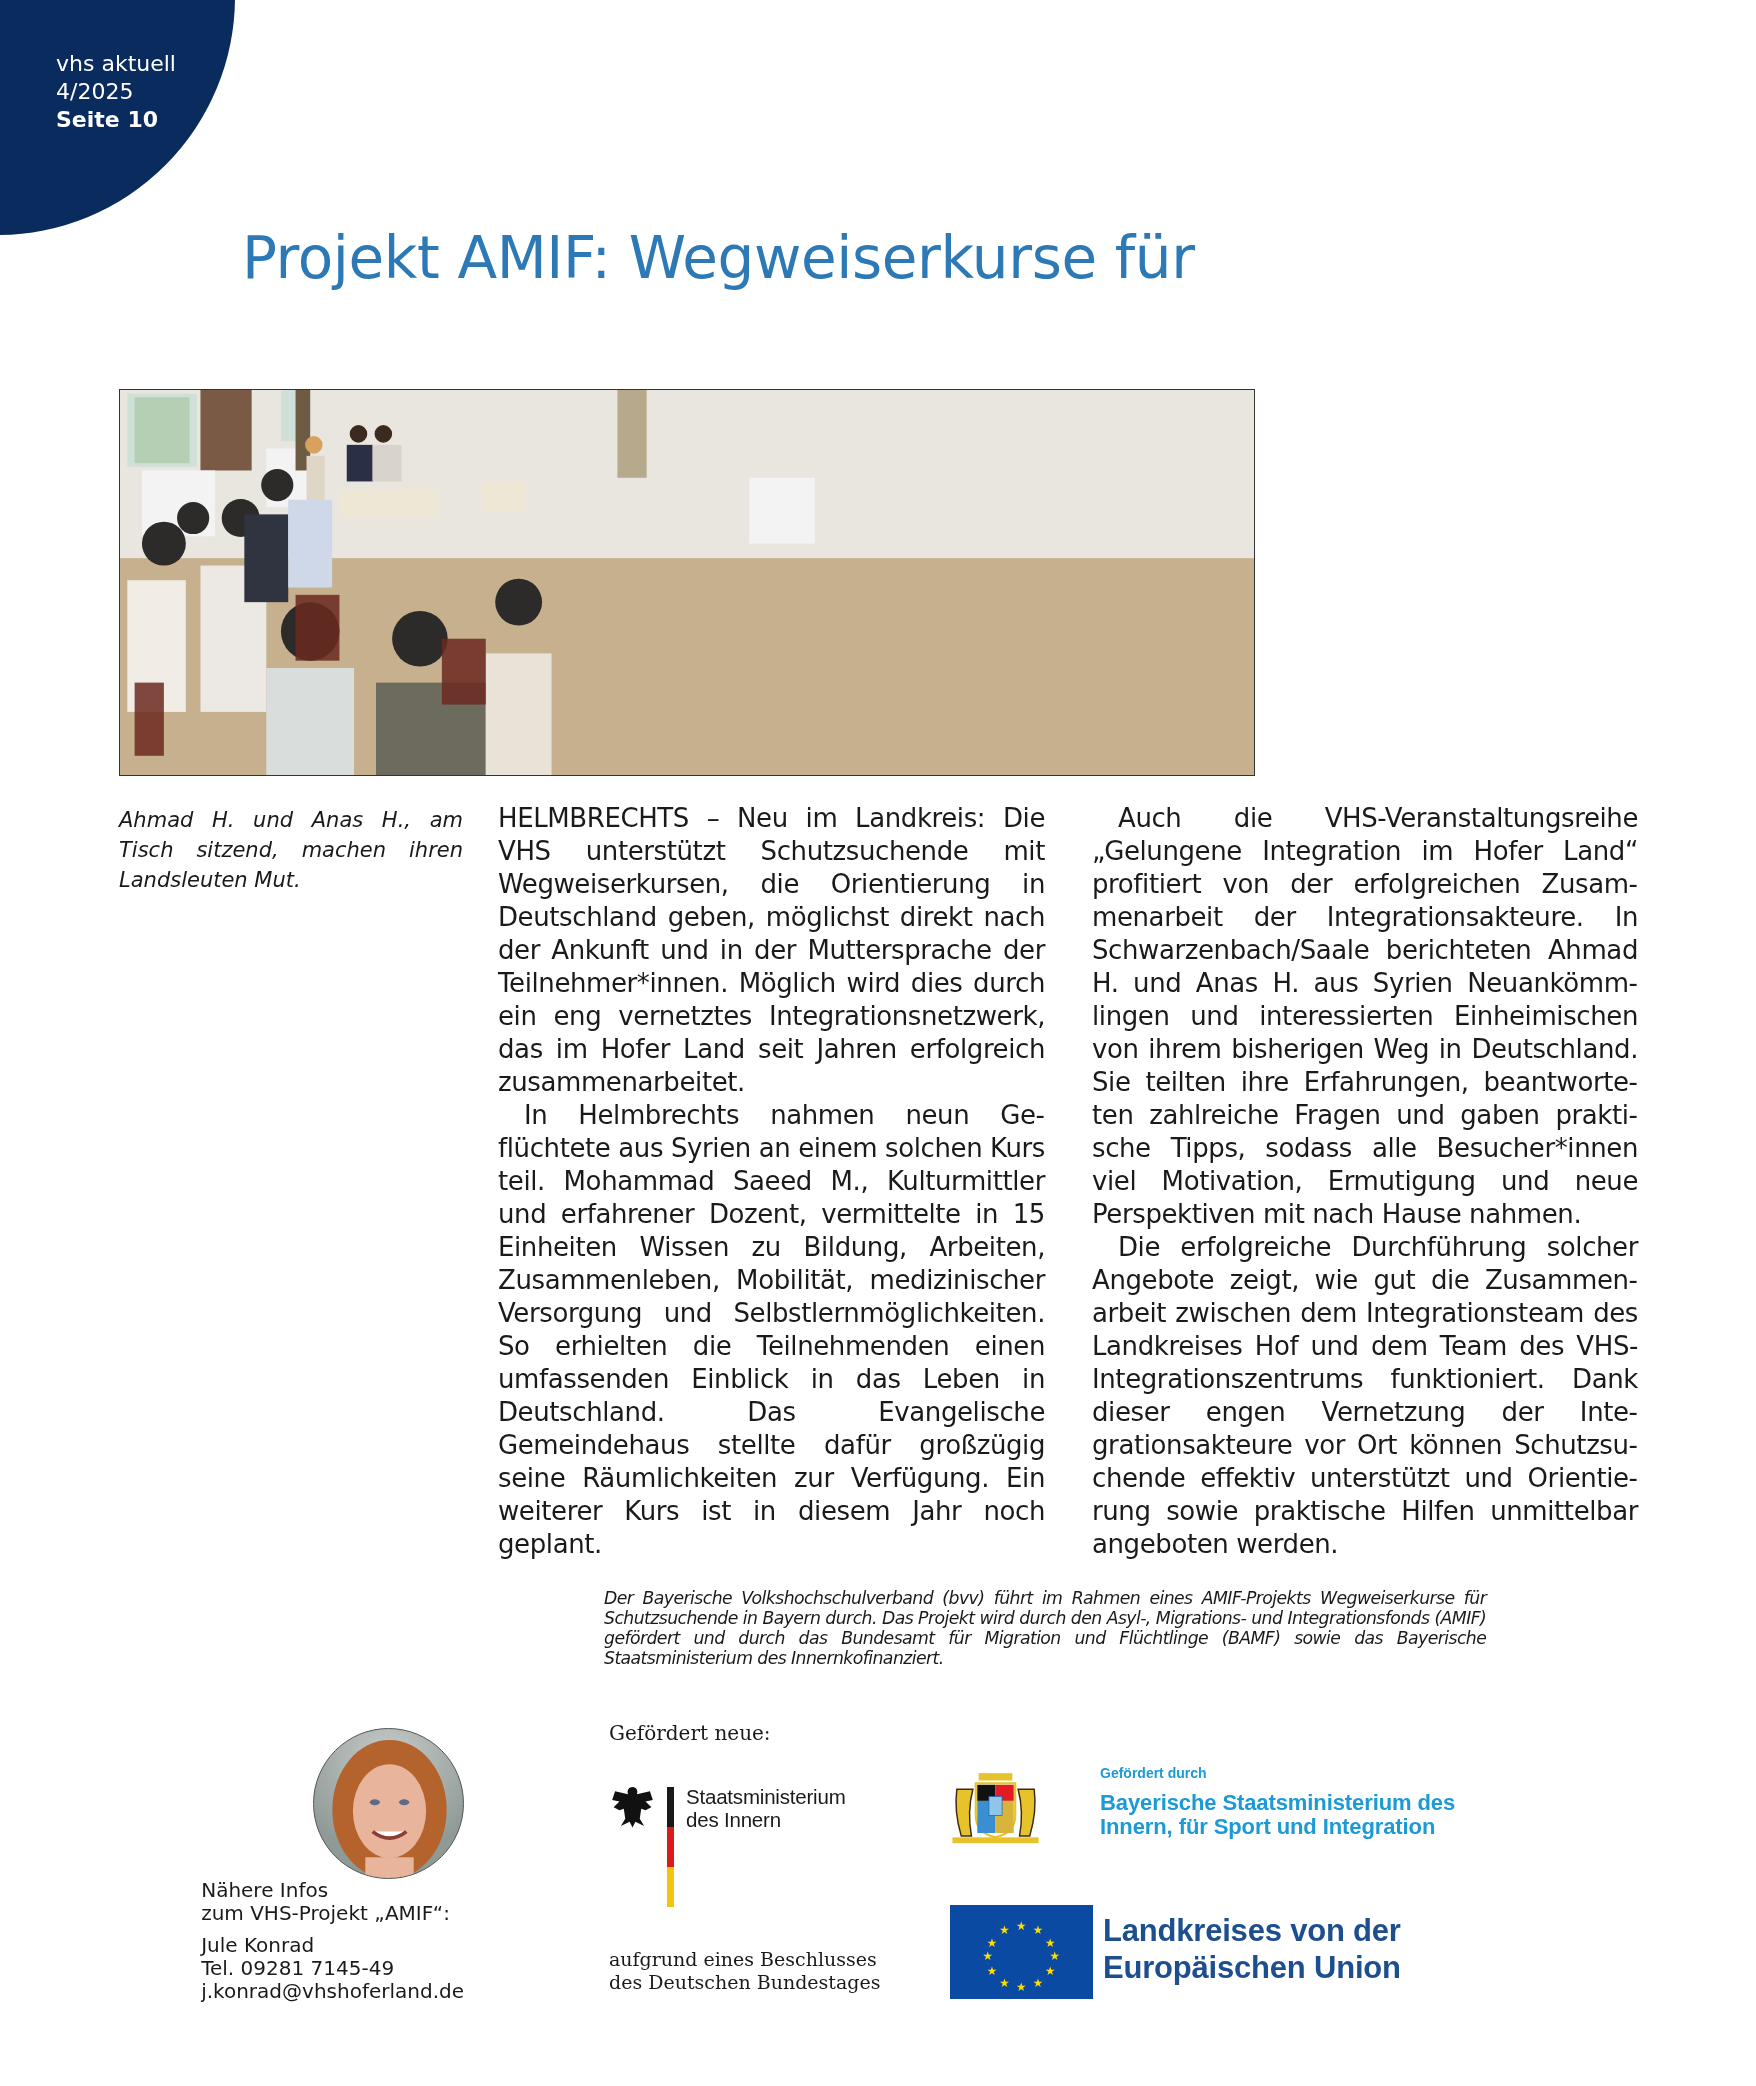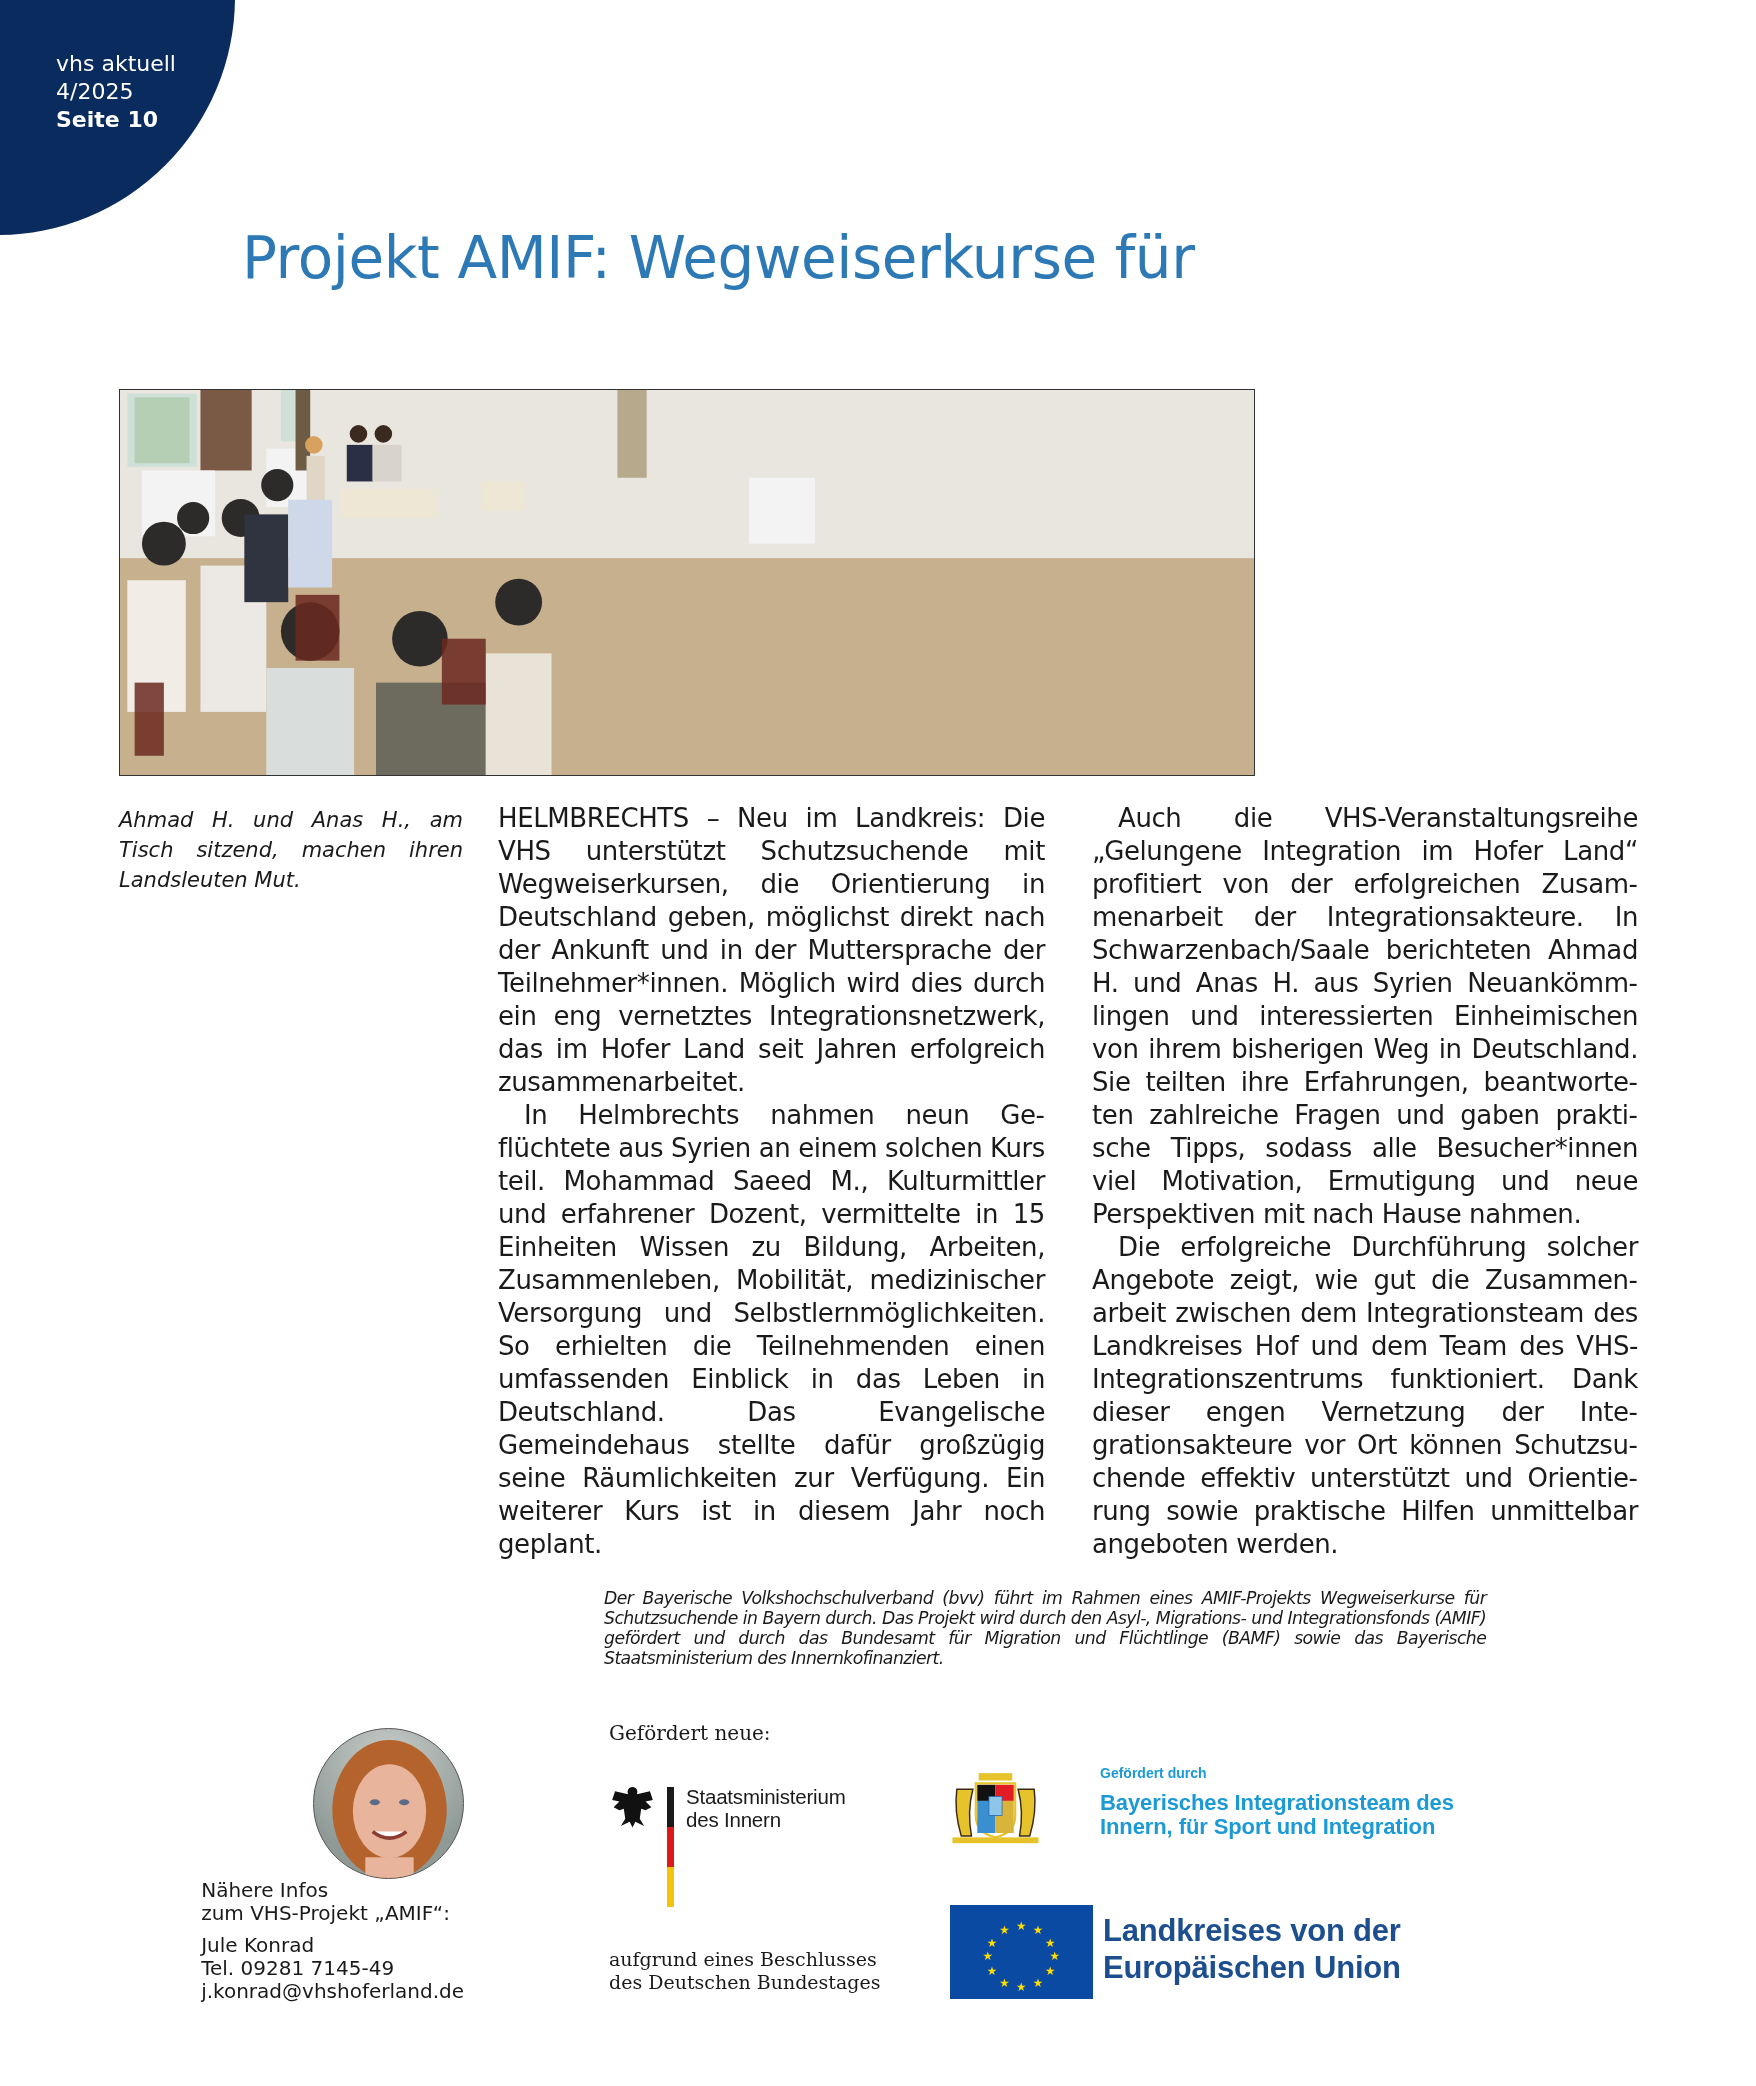--- a/index.html
+++ b/index.html
@@ -172,21 +172,21 @@
   <rect x="38" y="8" width="46" height="10" fill="#e6c32a"></rect>
   <path d="M34 22 L88 22 L88 66 Q88 90 61 96 Q34 90 34 66 Z" fill="#fff" stroke="#e6c32a" stroke-width="3"></path>
   <rect x="36" y="24" width="25" height="22" fill="#111"></rect>
   <rect x="61" y="24" width="25" height="22" fill="#e11c24"></rect>
   <rect x="36" y="46" width="25" height="44" fill="#3a8fd1"></rect>
   <rect x="61" y="46" width="25" height="44" fill="#d8b43a"></rect>
   <rect x="52" y="40" width="18" height="26" fill="#8ec6ea" stroke="#1e63ad" stroke-width="1"></rect>
 </svg>
 <div class="bay-small">Gefördert durch</div>
 <div class="bay-name">
-  <div>Bayerisches Integrationsteam des</div>
+  <div>Bayerische Staatsministerium des</div>
   <div>Innern, für Sport und Integration</div>
 </div>
 
 <div class="eu-flag">
   <svg width="143" height="94" viewBox="0 0 195 129">
     <g fill="#ffdd00" font-size="16" font-family="DejaVu Sans, sans-serif" text-anchor="middle">
       <text x="97" y="34">★</text>
       <text x="120" y="40">★</text>
       <text x="137" y="57">★</text>
       <text x="143" y="76">★</text>

